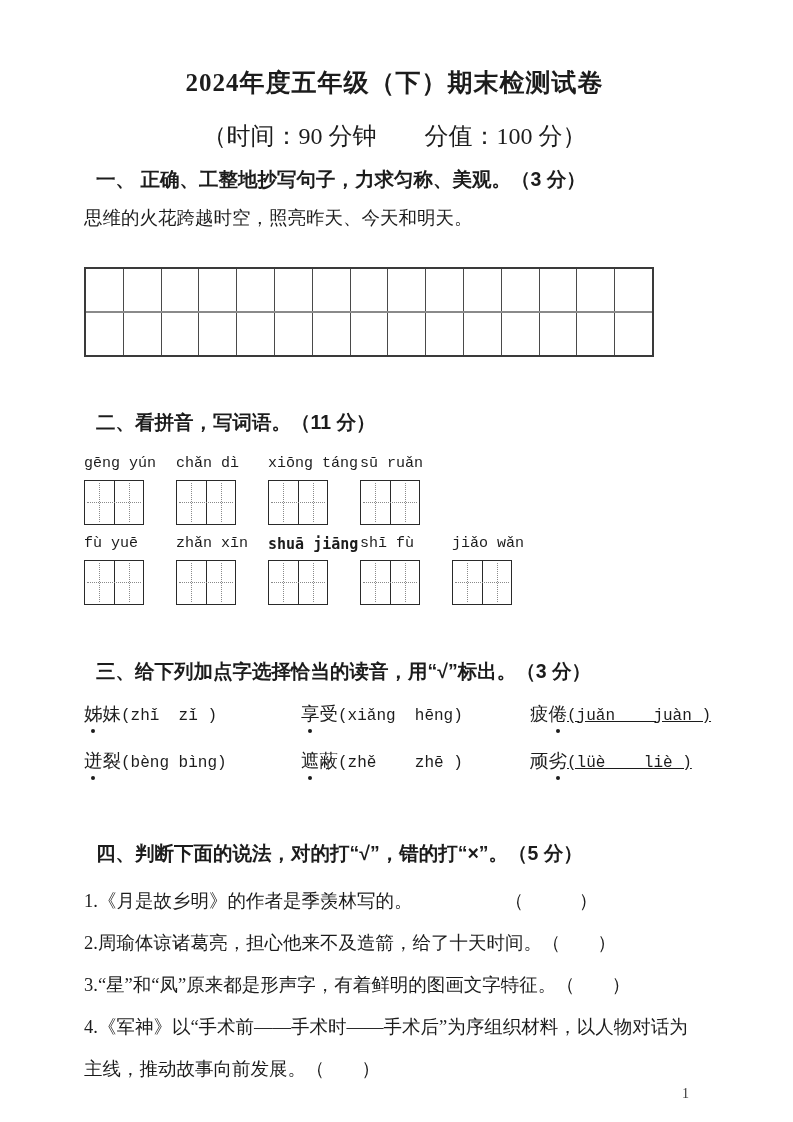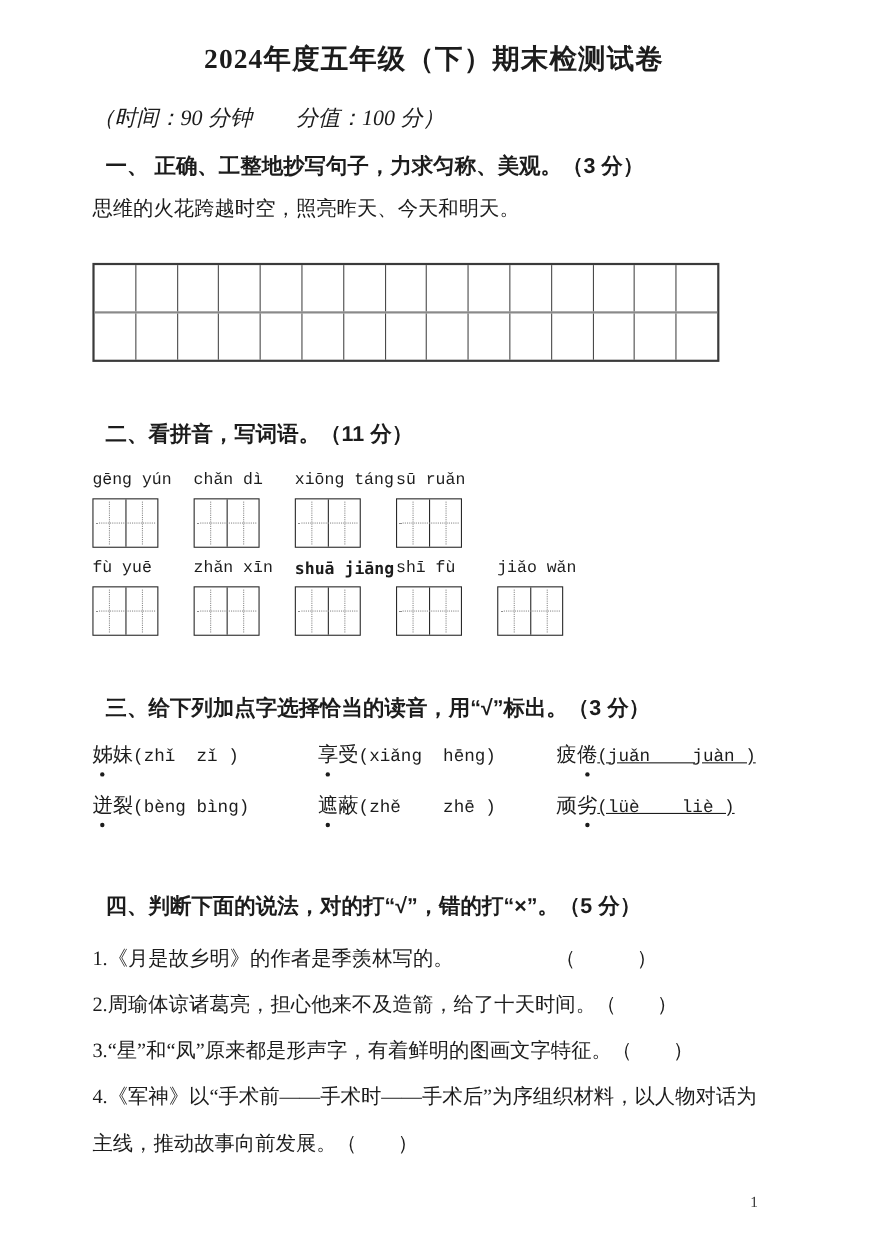--- a/index.html
+++ b/index.html
@@ -4,39 +4,38 @@
 <style>
   html, body { margin:0; padding:0; background:#ffffff; }
   .page {
     position: relative;
     width: 793px;
     height: 1122px;
     margin: 0 auto;
     background: #ffffff;
     color: #1c1c1c;
     box-sizing: border-box;
-    padding: 38px 88px 0 84px;
+    padding: 66px 88px 0 84px;
     font-family: "Liberation Serif", serif;
     overflow: hidden;
   }
   .title {
     text-align: center;
     font-size: 25px;
     font-weight: 700;
     line-height: 34px;
     margin: 0;
     letter-spacing: 1px;
     font-family: "Liberation Serif", serif;
   }
   .subtitle {
-    text-align: left;
-    font-size: 20px;
+    text-align: center;
+    font-size: 24px;
     line-height: 24px;
     margin-top: 24px;
-    font-style: italic;
   }
   .sec-heading {
     font-family: "Liberation Sans", sans-serif;
     font-weight: 700;
     font-size: 19.5px;
     line-height: 26px;
     margin: 12px;
   }
   .h1 { margin-top: 18px; }
   .h2 { margin-top: 50px; }
@@ -93,21 +92,21 @@
     border-left: 1px dotted #8a8a8a;
   }
   .pbox::after {
     content: "";
     position: absolute;
     top: 50%; left: 2px; right: 2px;
     height: 0;
     border-top: 1px dotted #8a8a8a;
   }
   
-  .s3-row { display: flex; margin-top: 15px; }
+  .s3-row { display: flex; margin-top: 15px; gap: 12px; }
   .s3-col-0 { width: 205px; flex: 0 0 205px; }
   .s3-col-1 { width: 217px; flex: 0 0 217px; }
   .s3-col-2 { flex: 1; text-decoration: underline; }
   .s3-item { font-size: 18.5px; line-height: 30px; white-space: nowrap; }
   .cjk { display: inline-block; }
   .du { position: relative; }
   .du::after {
     content: "";
     position: absolute;
     left: 50%; bottom: -4px;

